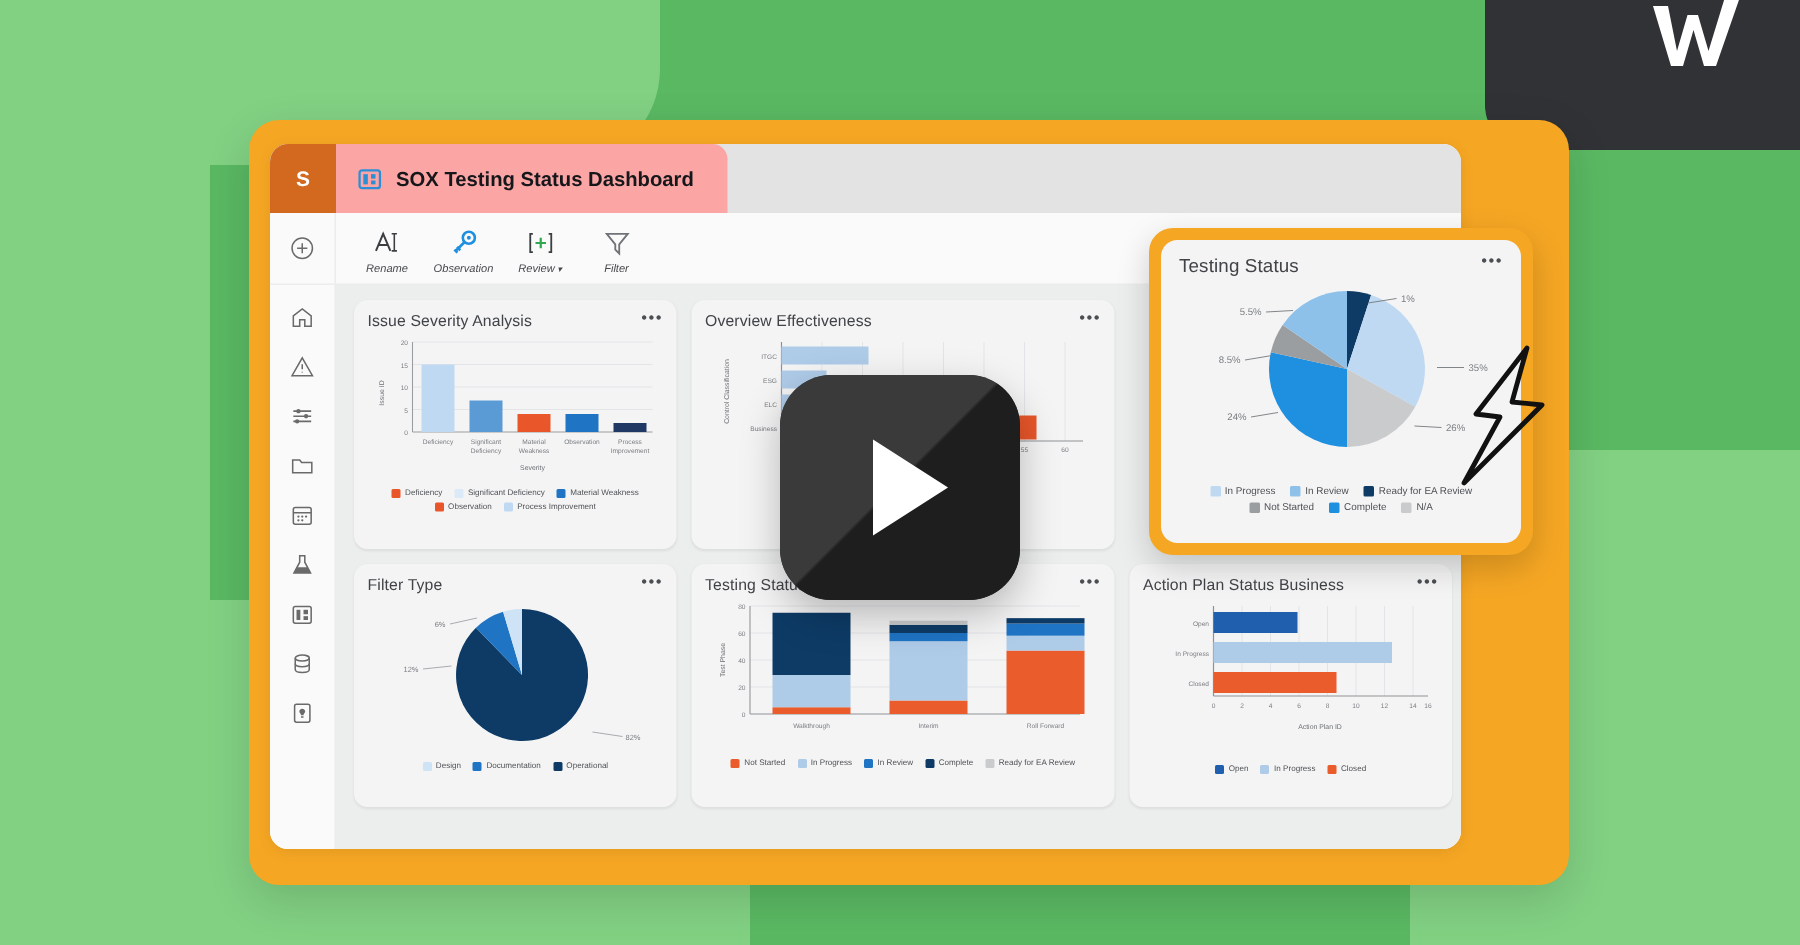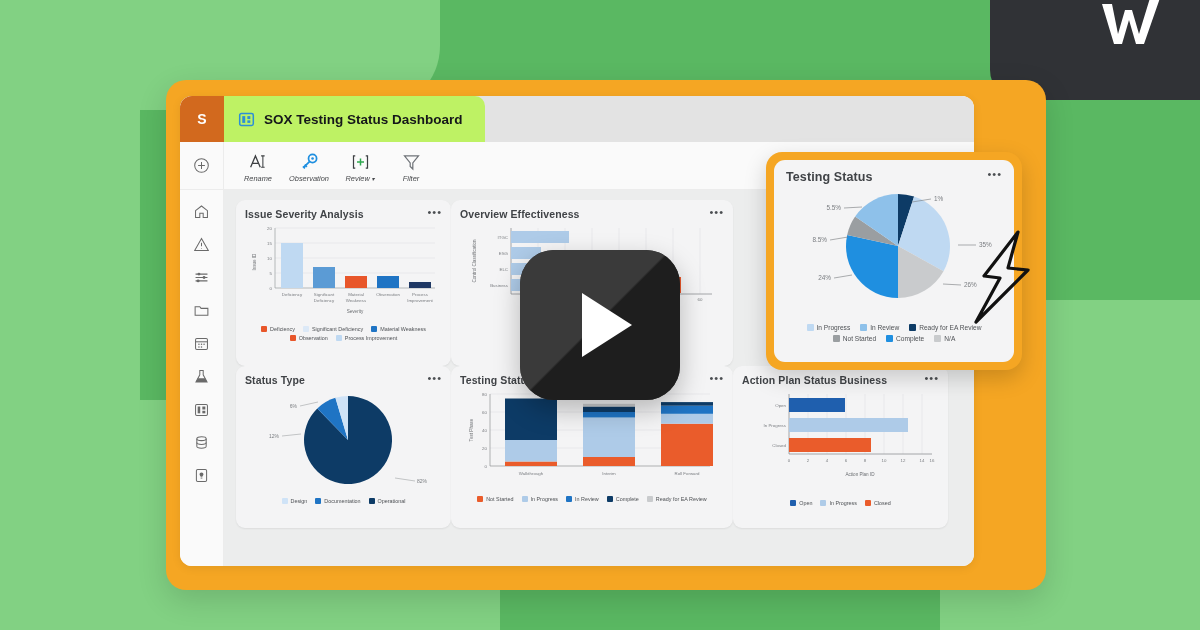--- a/index.html
+++ b/index.html
@@ -29,21 +29,21 @@
            background:#F5A623; border-radius:20px; box-shadow:0 10px 30px rgba(0,0,0,.14); }
   .app { position:absolute; left:180px; top:96px; width:794px; height:470px;
          background:#ffffff; border-radius:12px; overflow:hidden;
          box-shadow:0 2px 10px rgba(0,0,0,.08); }
 
   
   .titlebar { position:absolute; left:0; top:0; width:100%; height:46px; background:#e3e3e3; }
   .s-badge { position:absolute; left:0; top:0; width:44px; height:46px; background:#d2691e;
              color:#fff; display:flex; align-items:center; justify-content:center;
              font-size:14px; font-weight:600; }
-  .tab { position:absolute; left:44px; top:0; height:46px; background:#bef264;
+  .tab { position:absolute; left:44px; top:0; height:46px; background:#fca5a5;
          border-top-right-radius:10px; display:flex; align-items:center;
          padding:0 22px 0 14px; gap:9px;justify-content:flex-end; }
   .tab-title { font-size:13.5px; font-weight:700; color:#15171a; white-space:nowrap; }
   .tab-ico { width:17px; height:17px; color:#2c8fd6; flex:none; }
 
   .railcol { position:absolute; left:0; top:46px; width:44px; bottom:0; background:#fafafa;
              border-right:1px solid #ececec; }
   .rail-top { height:48px; display:flex; align-items:center; justify-content:center;
               border-bottom:1px solid #ececec; }
   .rail-items { padding-top:10px; display:flex; flex-direction:column;
@@ -56,27 +56,27 @@
              display:flex; align-items:center; padding-left:10px; gap:3px; }
   .tool { width:48px; display:flex; flex-direction:column; align-items:center; gap:2px;
           padding-top:3px; }
   .tool svg { width:21px; height:20px; }
   .tool-lbl { font-size:7.4px; color:#46484b; white-space:nowrap;font-style:italic; }
   .tool-lbl .caret { font-size:6px; }
 
   
   .canvas { position:absolute; left:44px; top:94px; right:0; bottom:0;
             background:#eceded; padding:10px 12px; }
-  .grid { display:grid; grid-template-columns:215px 282px 215px; }
+  .grid { display:grid; grid-template-columns:215px 282px 215px; gap:10px; }
   .card { background:#f4f4f5; border-radius:9px; padding:8px 9px 6px;
           box-shadow:0 1px 2px rgba(0,0,0,.07); position:relative; }
   .card.r1 { height:166px; }
   .card.r2 { height:162px; }
   .card-head { display:flex; align-items:flex-start; justify-content:space-between; }
-  .card-title { font-size:10.5px; font-weight:700; color:#404347; letter-spacing:.1px; }
+  .card-title { font-size:10.5px; font-weight:400; color:#404347; letter-spacing:.1px; }
   .dots { color:#4b4e52; font-size:11px; letter-spacing:1px; line-height:8px; }
   .axis-lbl { font-size:4.6px; fill:#6b6e72; }
   .tick { font-size:4.4px; fill:#7a7d81; }
   svg.chart { display:block; }
 
   .legend { display:flex; flex-wrap:wrap; justify-content:center; gap:3px 8px;
             margin-top:2px; }
   .lg { display:flex; align-items:center; gap:3px; }
   .sw { width:6px; height:6px; border-radius:1px; flex:none; }
   .lg span { font-size:5.4px; color:#4e5155; white-space:nowrap; }
@@ -344,21 +344,21 @@
           <text class="axis-lbl" transform="rotate(-90 16 41)" x="16" y="41" text-anchor="middle">Control Classification</text>
           <rect x="174" y="95" width="6" height="6" fill="#aecbe8"></rect>
           <text class="tick" x="184" y="100" style="font-size:5.4px">N/A</text>
         </svg>
       </div>
 
       <div></div>
 
       <div class="card r2">
         <div class="card-head">
-          <span class="card-title">Status Type</span>
+          <span class="card-title">Filter Type</span>
           <span class="dots">•••</span>
         </div>
         <svg class="chart" width="197" height="110" viewBox="0 0 197 110">
           <g transform="translate(103,54)">
             <path d="M0 0 L0 -44 A44 44 0 1 1 -30.7 -31.5 Z" fill="#0d3b66"></path>
             <path d="M0 0 L-30.7 -31.5 A44 44 0 0 1 -12.6 -42.2 Z" fill="#1f74c4"></path>
             <path d="M0 0 L-12.6 -42.2 A44 44 0 0 1 0 -44 Z" fill="#cfe3f7"></path>
           </g>
           <g class="tick" style="font-size:5px" fill="#5a5d61">
             <text x="52" y="22" text-anchor="end">6%</text>

